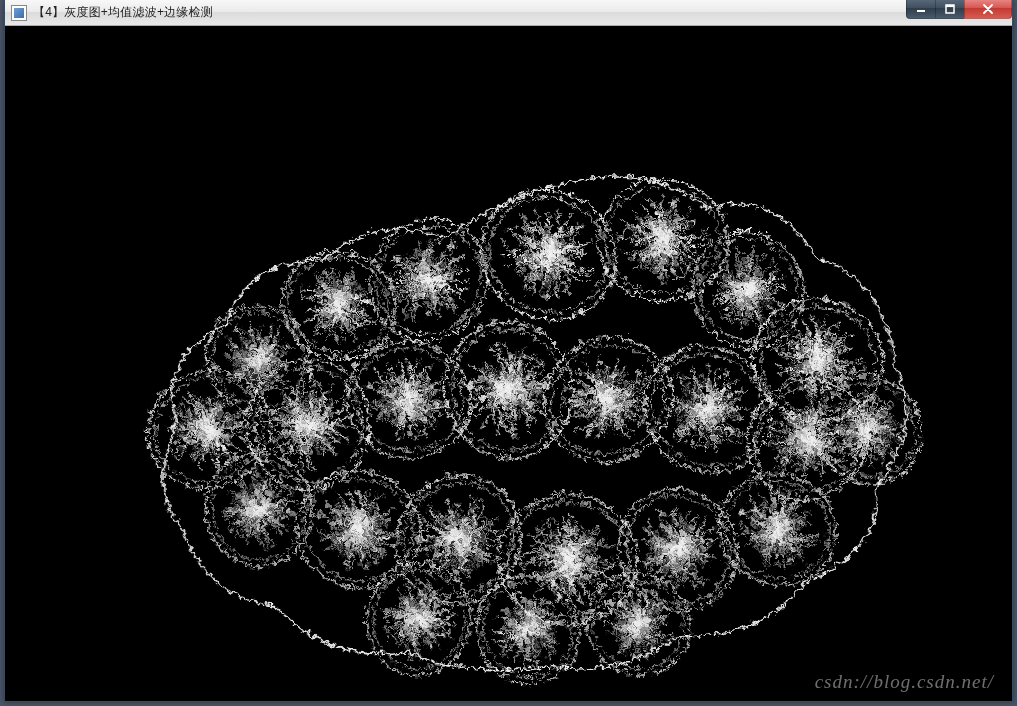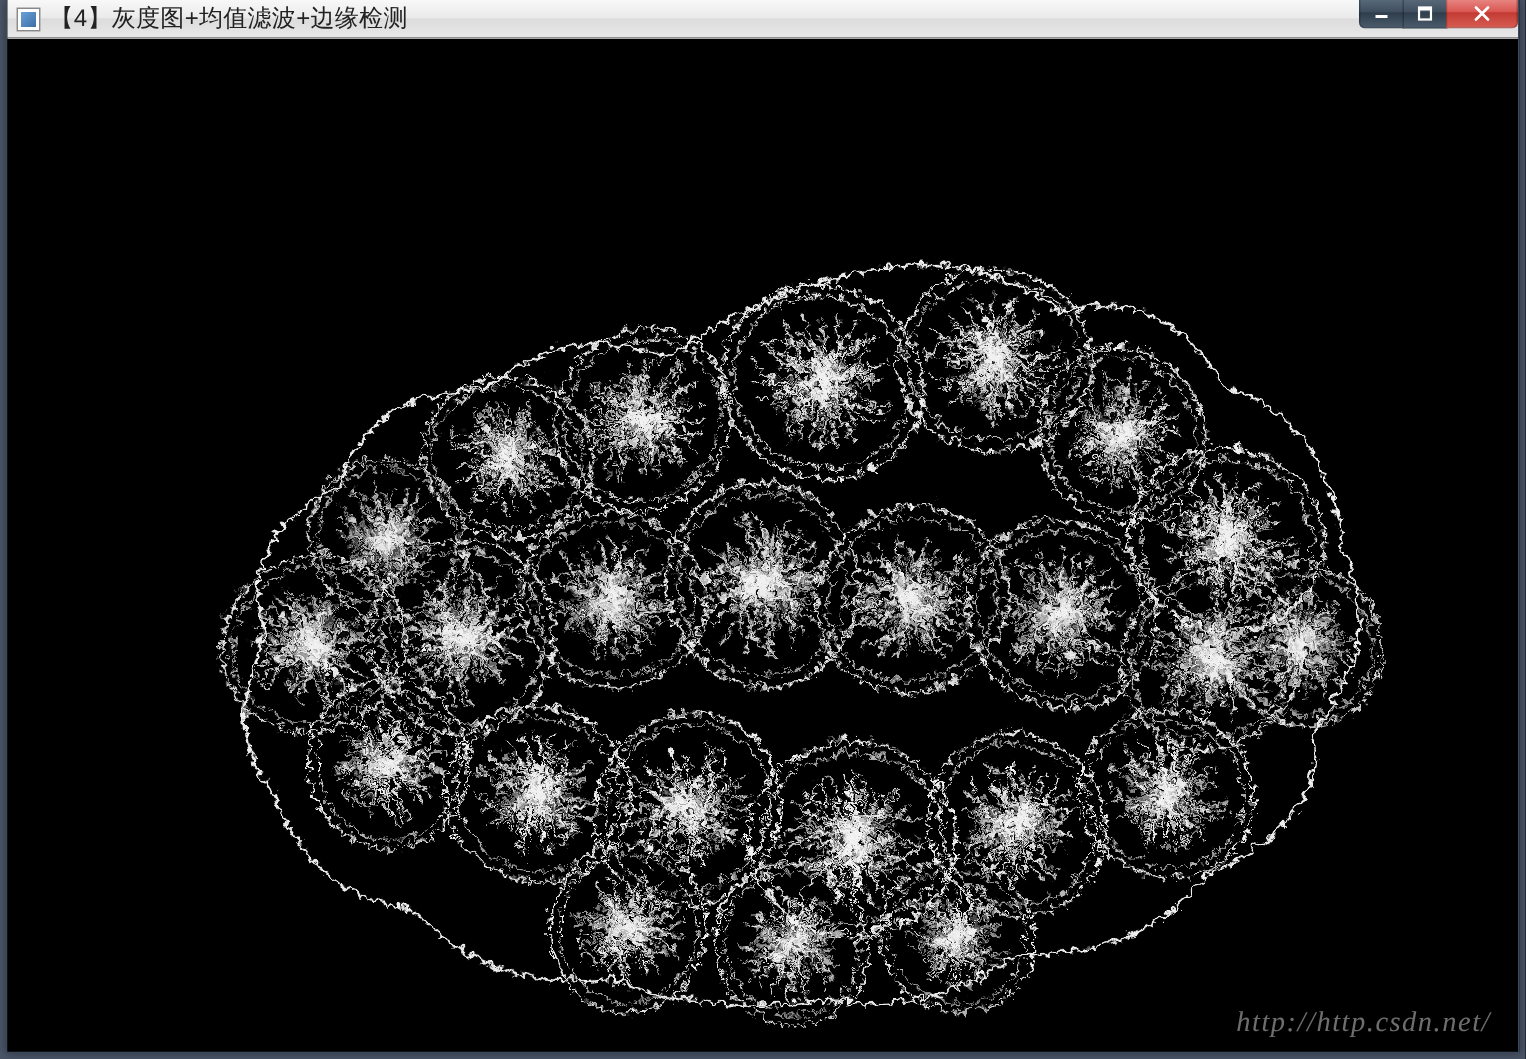--- a/index.html
+++ b/index.html
@@ -40,21 +40,21 @@
       flex-shrink: 0;
     }
     .titlebar-icon::after {
       content: "";
       position: absolute;
       left: 2px; top: 2px; right: 2px; bottom: 2px;
       background: linear-gradient(135deg, #6aa0d8 0%, #3d6fa5 100%);
     }
     .titlebar-text {
       margin-left: 6px;
-      font-size: 16px;
+      font-size: 12px;
       color: #222;
       white-space: nowrap;
       letter-spacing: 0.2px;
     }
     .window-controls {
       position: absolute;
       right: 0;
       top: -1px;
       display: flex;
       height: 20px;
@@ -198,15 +198,15 @@
             <use href="#blob" transform="translate(770 500) scale(0.95) rotate(20)"></use>
             <use href="#blob" transform="translate(410 590) scale(0.9) rotate(100)"></use>
             <use href="#blob" transform="translate(520 600) scale(0.88) rotate(250)"></use>
             <use href="#blob" transform="translate(630 595) scale(0.85) rotate(30)"></use>
           </g>
 
           <path d="M585 150 Q650 140 700 180 Q770 160 810 230 Q880 250 890 340 Q920 400 870 460 Q880 520 800 555 Q760 610 670 610 Q620 650 540 640 Q460 650 400 625 Q320 635 270 580 Q200 570 175 500 Q140 460 170 395 Q150 330 220 295 Q235 235 320 230 Q370 185 440 210 Q500 165 585 150 Z" fill="none" stroke="#fff" stroke-width="1.6"></path>
         </g>
       </svg>
     </div>
-    <div class="watermark">http://http.csdn.net/</div>
+    <div class="watermark">csdn://blog.csdn.net/</div>
   </div>
 </div>
 
 </body></html>

